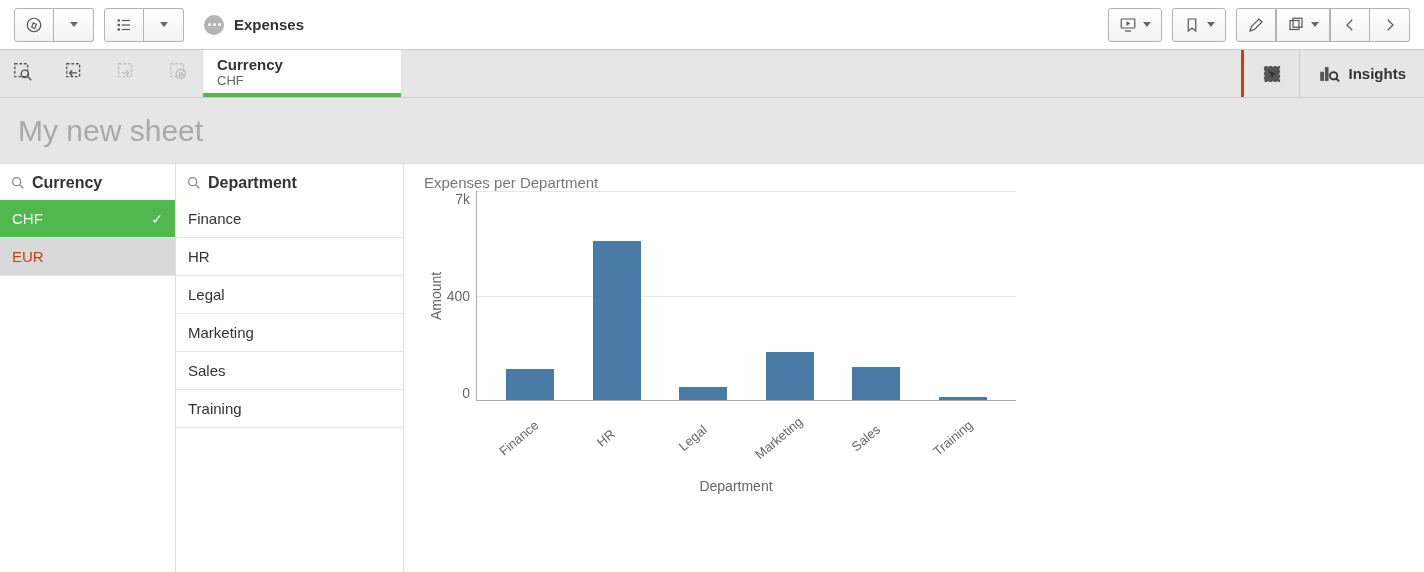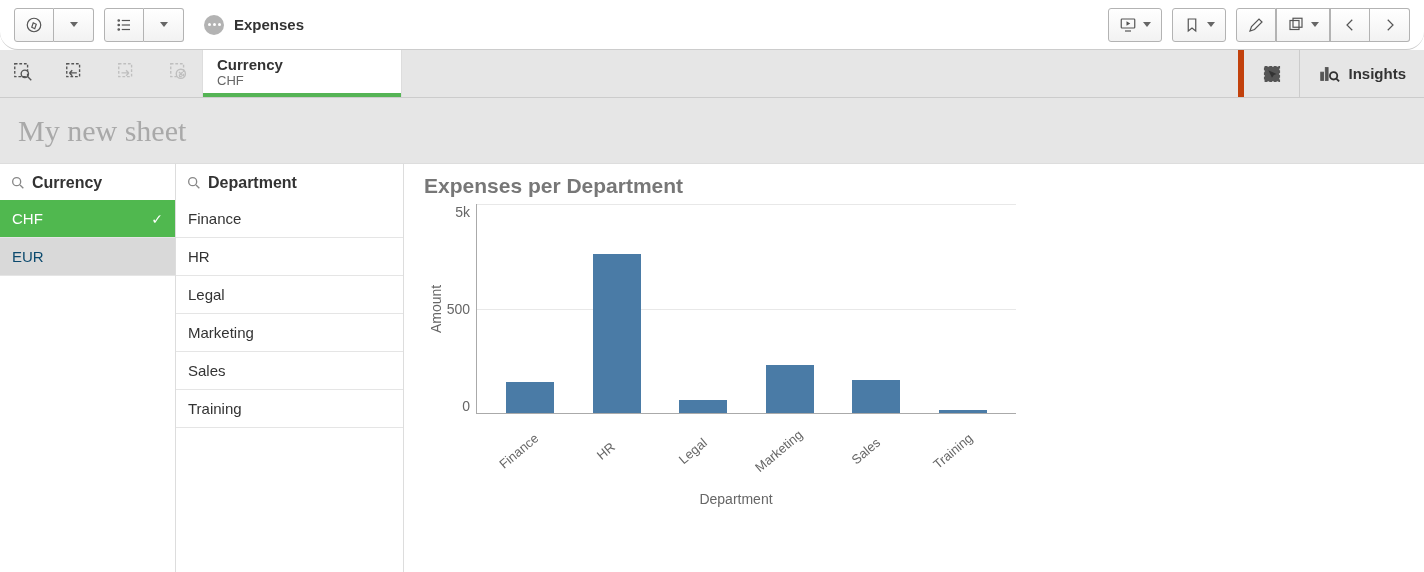--- a/index.html
+++ b/index.html
@@ -1,21 +1,21 @@
 <!DOCTYPE html>
 <html><head>
 <meta charset="utf-8">
 <style>
   * { box-sizing: border-box; margin: 0; padding: 0; }
   html, body { width: 1424px; height: 572px; font-family: Arial, Helvetica, sans-serif; background: #fff; color: #333; }
   
   
   .top-toolbar {
     height: 50px; background: #fff; border-bottom: 1px solid #ccc;
-    display: flex; align-items: center; padding: 0 14px; gap: 10px; border-radius: 18px;
+    display: flex; align-items: center; padding: 0 14px; gap: 10px;
   }
   .btn {
     height: 34px; min-width: 40px; border: 1px solid #b3b3b3; border-radius: 3px;
     background: linear-gradient(#fff,#f2f2f2); display: inline-flex; align-items: center;
     justify-content: center; padding: 0 10px; gap: 6px; cursor: pointer; color: #555;
   }
   .btn-group { display: inline-flex; }
   .btn-group .btn { border-radius: 0; }
   .btn-group .btn:first-child { border-radius: 3px 0 0 3px; }
   .btn-group .btn:last-child  { border-radius: 0 3px 3px 0; border-left: 0; }
@@ -41,59 +41,59 @@
   .sel-tools { display: flex; align-items: center; padding: 0 12px; gap: 30px; }
   .sel-tools svg { width: 22px; height: 22px; stroke: #555; fill: none; stroke-width: 1.5; }
   .sel-tools .disabled svg { stroke: #bfbfbf; }
   .sel-pill {
     background: #fff; border-right: 1px solid #ddd; border-left: 1px solid #ddd;
     padding: 6px 16px 4px 14px; min-width: 200px; position: relative;
   }
   .sel-pill .field { font-weight: bold; font-size: 15px; color: #333; }
   .sel-pill .value { font-size: 13px; color: #666; margin-top: 0px; }
   .sel-pill .stripe { position: absolute; left: 0; right: 0; bottom: 0; height: 4px; background: #55b455; }
-  .sel-right { margin-left: auto; display: flex; align-items: center; border-left: 6px solid #c2410c; }
+  .sel-right { margin-left: auto; display: flex; align-items: center; border-left: 3px solid #c2410c; }
   .sel-right .cell {
     width: 56px; height: 100%; display: flex; align-items: center; justify-content: center;
     border-right: 1px solid #ccc; cursor: pointer;
   }
   .sel-right .cell:last-child { width: auto; padding: 0 18px; border-right: none; gap: 8px; }
   .sel-right svg { width: 22px; height: 22px; stroke: #555; fill: #555; }
   .insights-label { font-weight: bold; font-size: 15px; color: #333; }
 
   
   .sheet-title-bar {
     height: 66px; background: #e6e6e6; display: flex; align-items: center; padding: 0 18px;
     border-bottom: 1px solid #ddd;
   }
-  .sheet-title { font-size: 30px; color: #a9a9a9; font-weight: 400; font-family: Liberation Serif, serif; }
+  .sheet-title { font-size: 30px; color: #a9a9a9; font-weight: 400; }
 
   
   .main { display: flex; height: calc(572px - 50px - 48px - 66px); }
   .filter-pane {
     width: 176px; border-right: 1px solid #ddd; display: flex; flex-direction: column;
   }
   .filter-header {
     display: flex; align-items: center; gap: 6px; padding: 10px 10px 8px 10px;
     font-weight: bold; font-size: 16px; color: #333;
   }
   .filter-header svg { width: 16px; height: 16px; stroke: #888; fill: none; stroke-width: 2; }
   .filter-list { display: flex; flex-direction: column; }
   .filter-item {
     padding: 10px 12px; font-size: 15px; border-bottom: 1px solid #e5e5e5; cursor: pointer;
     display: flex; align-items: center; justify-content: space-between;
   }
   .filter-item.selected { background: #50b84f; color: #fff; }
   .filter-item.selected::after { content: "✓"; font-size: 14px; }
-  .filter-item.excluded { background: #d9d9d9; color: #0c4a6e; }
+  .filter-item.excluded { background: #d9d9d9; color: #c2410c; }
   .filter-pane.second { width: 228px; }
 
   
   .chart-pane { flex: 1; padding: 10px 30px 10px 20px; position: relative; }
-  .chart-title { font-weight: bold; color: #777; font-size: 21px; margin-bottom: 6px; }
+  .chart-title { font-weight: normal; color: #777; font-size: 15px; }
   .chart-body { display: flex; }
   .y-axis-label {
     writing-mode: vertical-rl; transform: rotate(180deg);
     text-align: center; font-size: 14px; color: #666; padding: 0 4px 0 0;
     height: 210px; display: flex; align-items: center; justify-content: center;
   }
   .y-ticks {
     display: flex; flex-direction: column; justify-content: space-between;
     height: 210px; align-items: flex-end; padding-right: 6px; font-size: 14px; color: #666;
     width: 32px;
@@ -312,22 +312,22 @@
           <span>Training</span>
         </div>
     </div>
   </div>
 
   <div class="chart-pane">
     <div class="chart-title">Expenses per Department</div>
     <div class="chart-body">
       <div class="y-axis-label">Amount</div>
       <div class="y-ticks">
-        <span>5k</span>
-        <span>500</span>
+        <span>7k</span>
+        <span>400</span>
         <span>0</span>
       </div>
       <div class="plot">
         <div class="grid-line" style="top:0"></div>
         <div class="grid-line" style="top:50%"></div>
         <div class="bars" id="bars">
             <div class="bar-slot">
               <div class="bar" style="height: 15%;"></div>
             </div>
             <div class="bar-slot">

